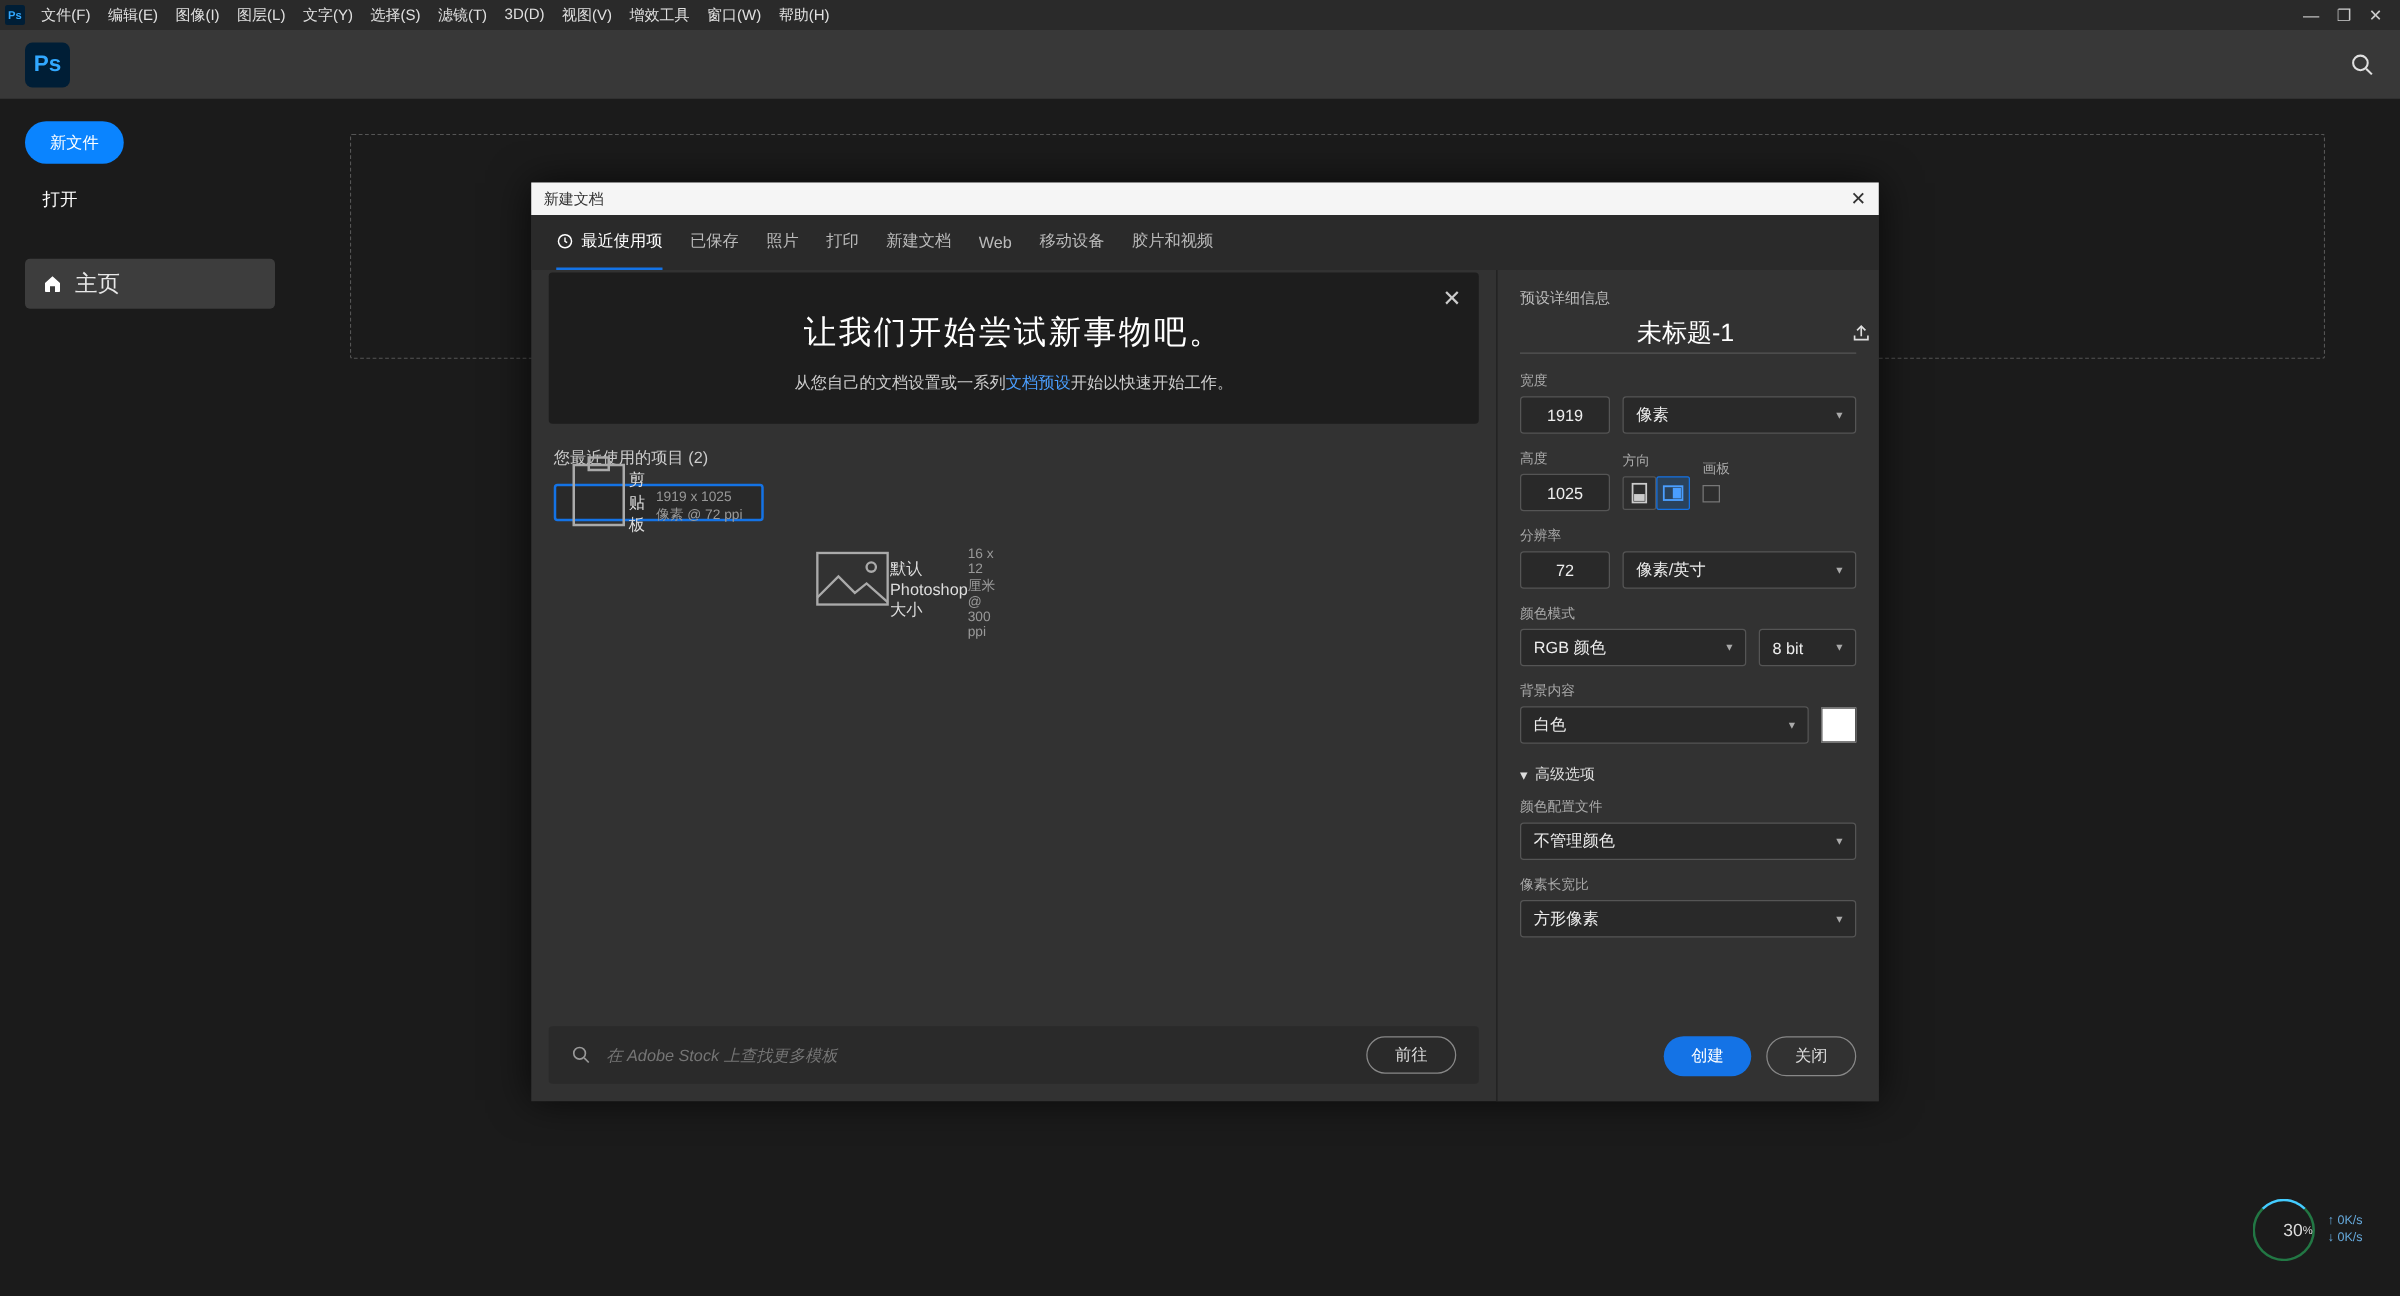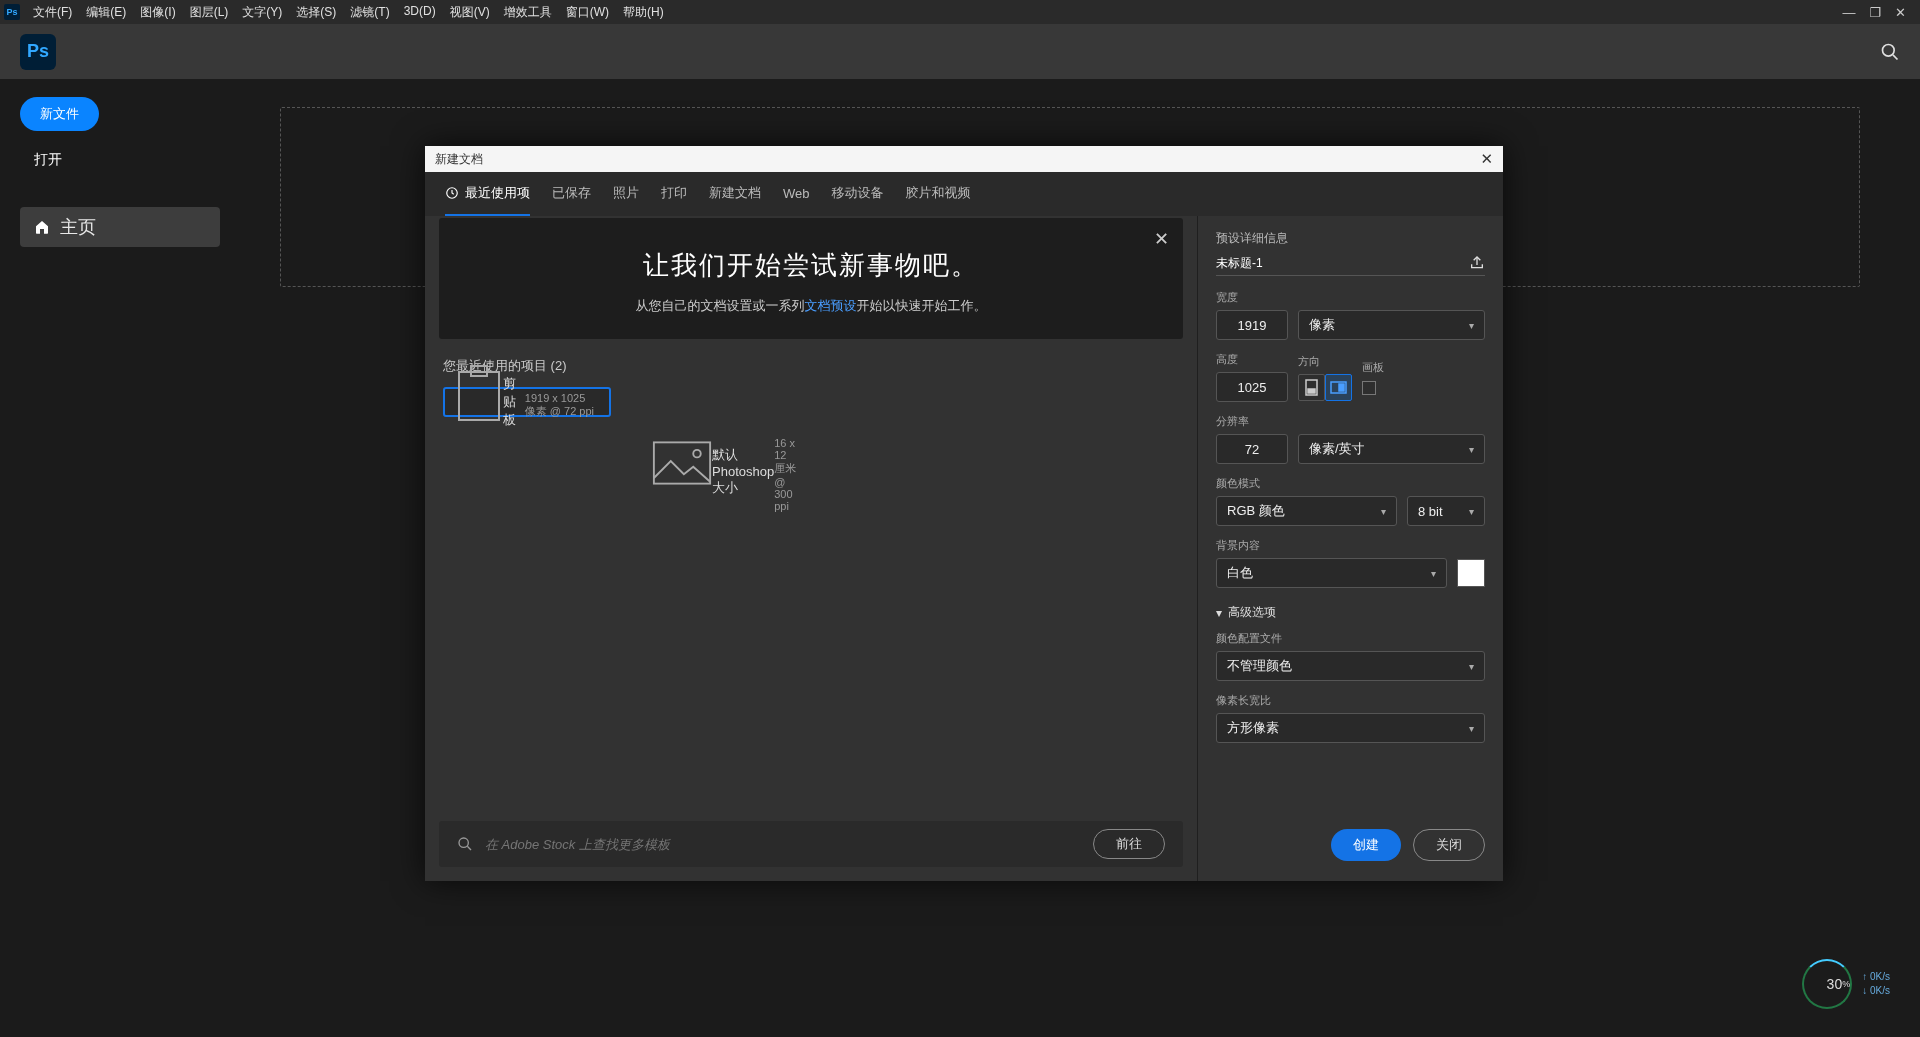--- a/index.html
+++ b/index.html
@@ -39,21 +39,21 @@
 .preset.sel { border:2px solid #1473e6;}
 .preset .picon { width:60px; height:60px; margin-bottom:16px; display:flex; align-items:center; justify-content:center;}
 .preset .name { font-size:13px; color:#ddd;}
 .preset .dim { font-size:11px; color:#999; margin-top:6px;}
 .stockbar { margin-top:auto; margin-bottom:14px; background:#2a2a2a; height:46px; border-radius:3px; display:flex; align-items:center; padding:0 18px; gap:12px;}
 .stock-input { flex:1; background:transparent; border:none; color:#999; font-size:13px; outline:none; font-style:italic;}
 .go-btn { border:1px solid #888; background:transparent; color:#ddd; border-radius:20px; padding:5px 22px; font-size:13px; cursor:pointer;}
 .right { width:306px; background:#323232; border-left:1px solid #1f1f1f; padding:14px 18px 0; font-size:12px; color:#ccc; display:flex; flex-direction:column;}
 .sect-hdr { font-size:12px; color:#bbb; margin-bottom:8px;}
 .name-row { display:flex; align-items:center; border-bottom:1px solid #555; padding-bottom:4px; margin-bottom:14px;}
-.name-input { flex:1; background:transparent; border:none; color:#fff; font-size:12px; outline:none;}
+.name-input { flex:1; background:transparent; border:none; color:#fff; font-size:20px; outline:none;text-align:center;}
 .save-preset { color:#e0e0e0; cursor:pointer; font-size:15px;}
 .field-lbl { font-size:11px; color:#aaa; margin-bottom:5px;}
 .row { display:flex; gap:10px; margin-bottom:12px; align-items:center;}
 .numbox { width:72px; height:30px; background:#292929; border:1px solid #555; border-radius:3px; color:#eee; text-align:center; font-size:13px;}
 .sel { height:30px; background:#292929; border:1px solid #555; border-radius:3px; color:#eee; display:flex; align-items:center; padding:0 10px; font-size:13px; cursor:pointer; position:relative;}
 .sel .chev { margin-left:auto; font-size:10px; color:#aaa;}
 .orient-btn { width:27px; height:27px; border:1px solid #555; background:#2e2e2e; display:flex; align-items:center; justify-content:center; cursor:pointer; border-radius:2px;}
 .orient-btn.act { background:#0a84ff33; border-color:#1473e6;}
 .chk { width:14px; height:14px; border:1px solid #777; background:#2e2e2e; cursor:pointer;}
 .swatch { width:28px; height:28px; background:#fff; border:1px solid #555; cursor:pointer;}

